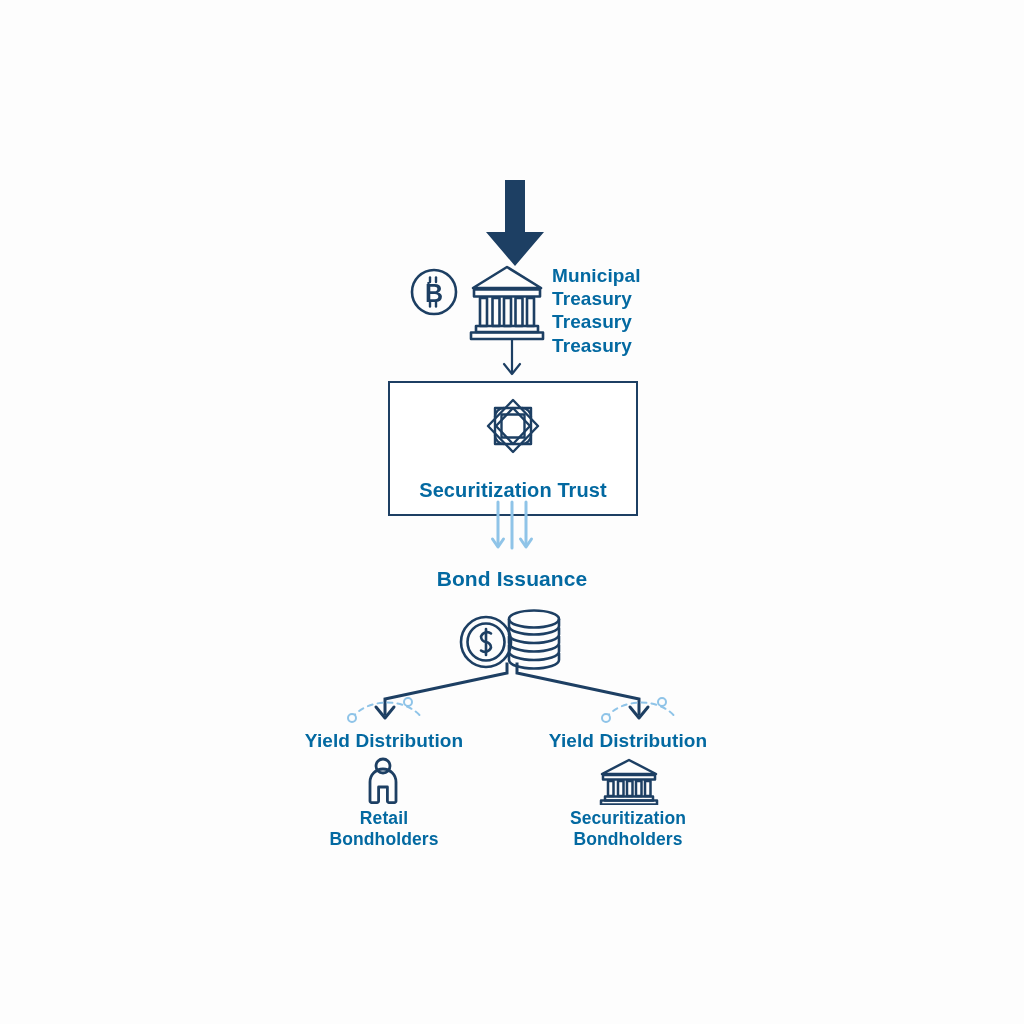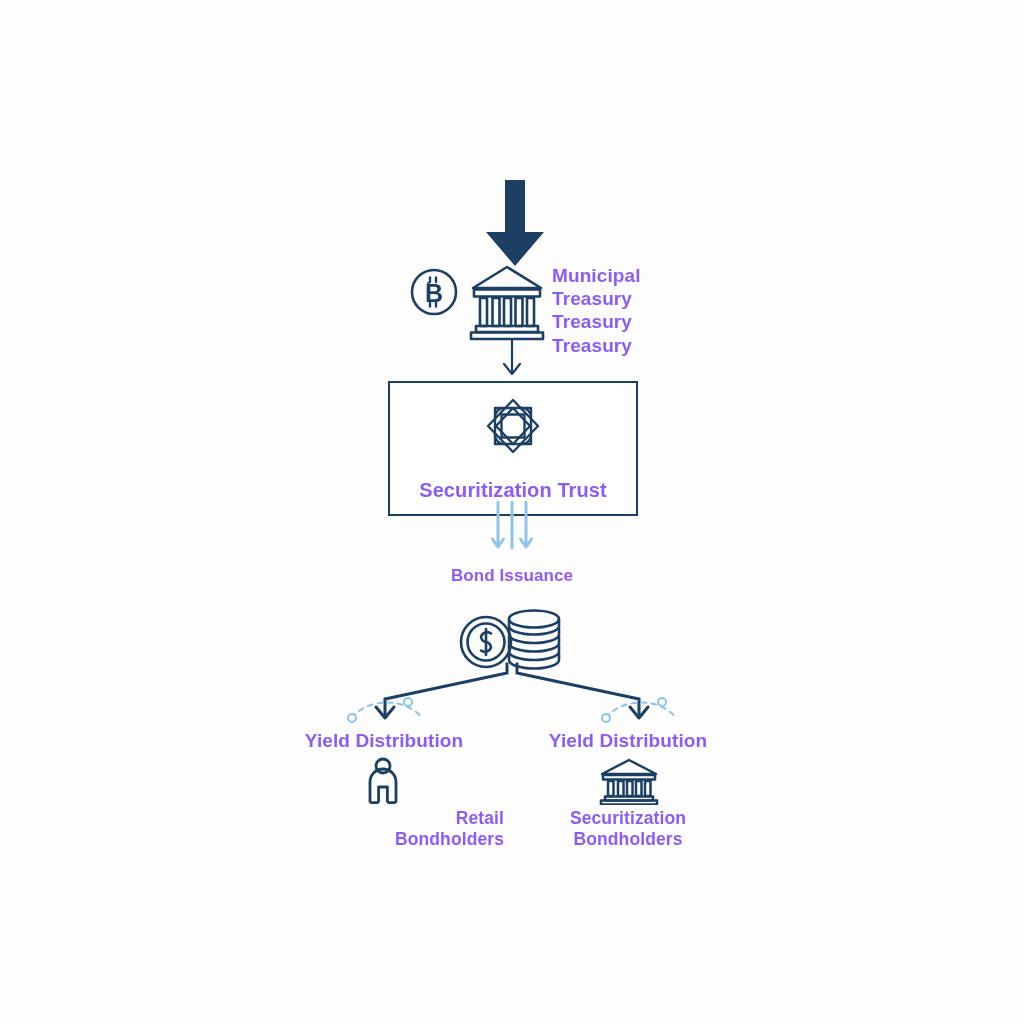--- a/index.html
+++ b/index.html
@@ -17,21 +17,21 @@
     position: relative;
     width: 1024px;
     height: 1024px;
     background: #fdfdfd;
   }
   .node {
     position: absolute;
     box-sizing: border-box;
   }
   .lbl {
-    color: #8b5cf6;
+    color: #0369a1;
     font-weight: bold;
     letter-spacing: .1px;
     line-height: 1.22;
   }
 
   
   #treasury-group { left: 400px; top: 180px; width: 290px; height: 180px; }
   #treasury-label {
     position: absolute;
     left: 152px;
@@ -66,21 +66,21 @@
   }
 
   
   #bond-arrows { position: absolute; left: 489px; top: 500px; }
   #bond-label {
     position: absolute;
     left: 362px;
     top: 566px;
     width: 300px;
     text-align: center;
-    font-size: 17px;
+    font-size: 21px;
   }
   #coins-icon { position: absolute; left: 452px; top: 602px; }
 
   
   #branch-svg { position: absolute; left: 300px; top: 662px; }
 
   .yield-label {
     position: absolute;
     top: 729px;
     width: 260px;
@@ -94,21 +94,21 @@
   #retail-icon        { left: 360px; }
   #institutional-icon { left: 598px; }
 
   .holder-label {
     position: absolute;
     top: 808px;
     width: 240px;
     text-align: center;
     font-size: 17.5px;
   }
-  #retail-label        { left: 264px; text-align: right; }
+  #retail-label        { left: 264px; }
   #institutional-label { left: 508px; }
 </style>
 </head>
 <body>
 
 <div id="stage">
 
   <div class="node" id="treasury-group">
 
     <svg id="inflow-arrow" width="74" height="90" viewBox="0 0 74 90">

